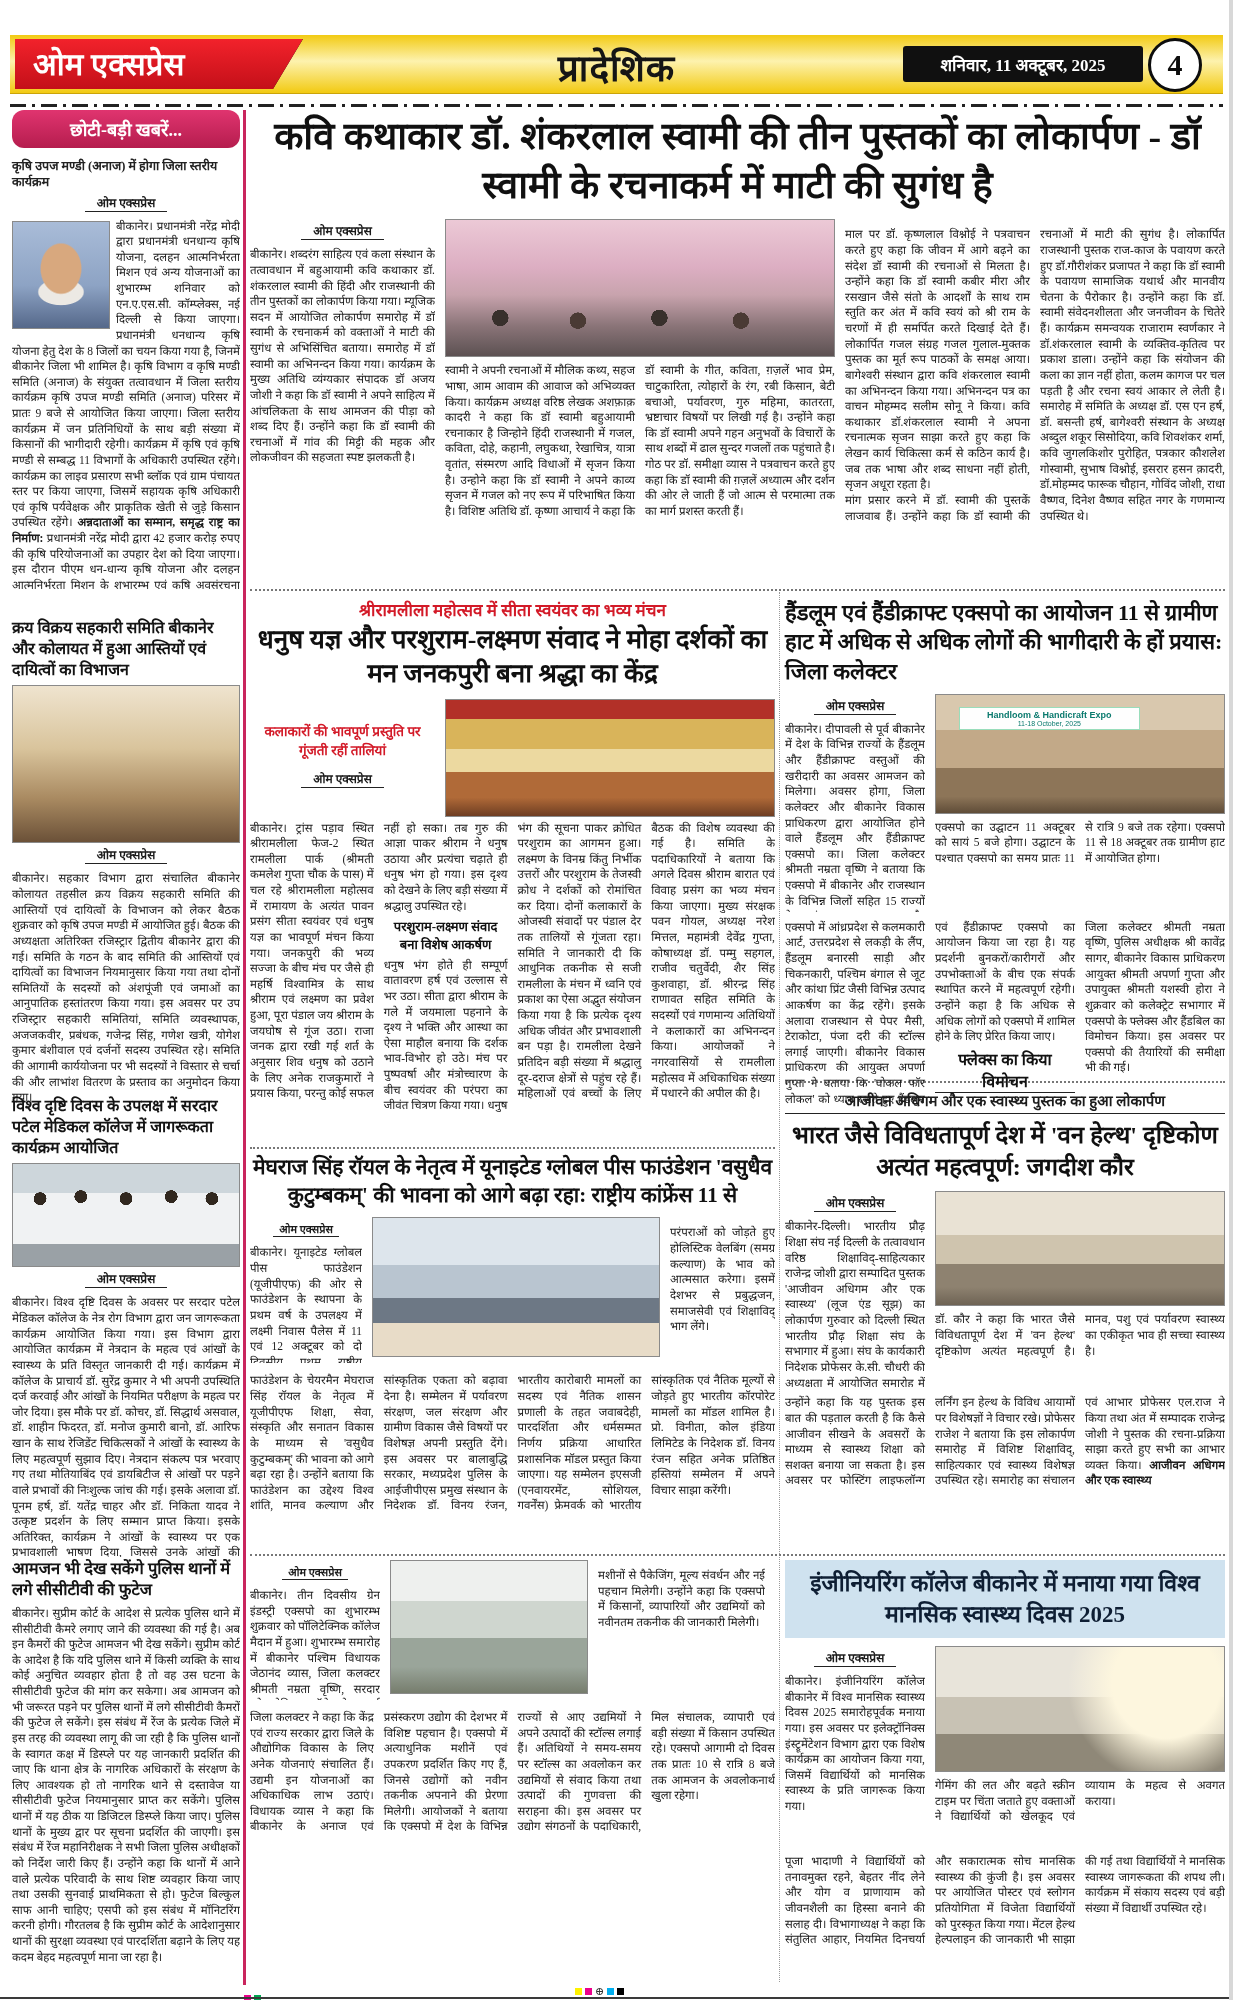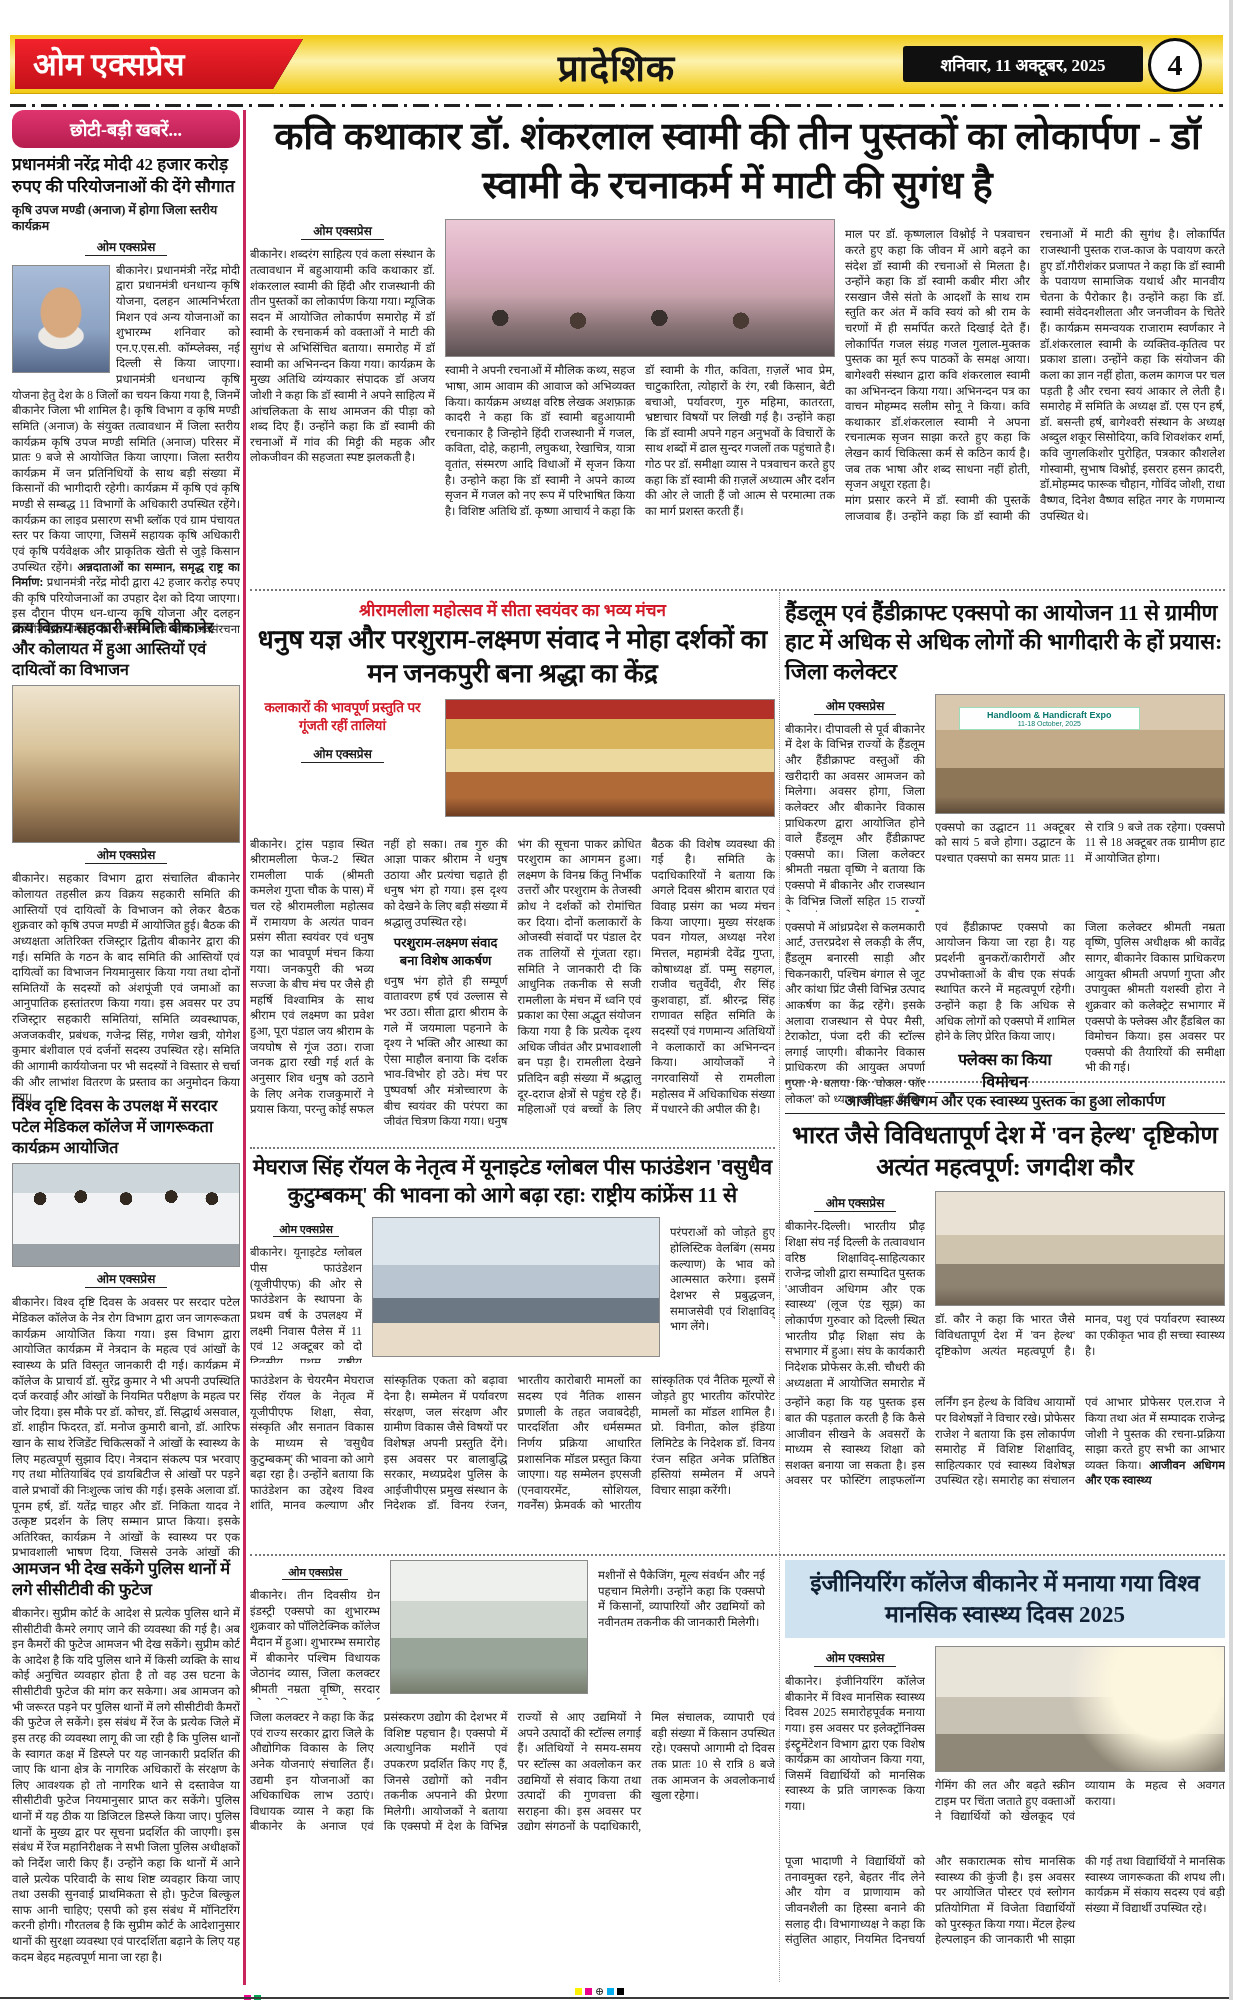--- a/index.html
+++ b/index.html
@@ -93,21 +93,20 @@
   <div class="abs vrule-dot" style="left:779px;top:592px;width:1px;height:1390px;"></div>
 
   <div class="abs dotline" style="left:250px;top:589px;width:975px;"></div>
   <div class="abs dotline" style="left:250px;top:1147px;width:525px;"></div>
   <div class="abs dotline" style="left:250px;top:1554px;width:975px;"></div>
   <div class="abs dotline" style="left:785px;top:1081px;width:440px;"></div>
 
   <div class="abs khabre-box" style="left:12px;top:110px;width:228px;height:38px;">छोटी-बड़ी खबरें...</div>
 
   <div class="abs" style="left:12px;top:154px;width:228px;">
-    <div class="lhead" style="font-size:17px;">प्रधानमंत्री नरेंद्र मोदी 42 हजार करोड़ रुपए की परियोजनाओं की देंगे सौगात</div>
     <div class="lsub" style="margin-top:4px;">कृषि उपज मण्डी (अनाज) में होगा जिला स्तरीय कार्यक्रम</div>
     <div class="byline-wrap"><span class="byline">ओम एक्सप्रेस</span></div>
     <div class="body-text clip" style="height:370px;">
       <div class="photo ph-modi" style="float:left;width:98px;height:108px;margin:2px 6px 3px 0;"></div>
       <span>बीकानेर। प्रधानमंत्री नरेंद्र मोदी द्वारा प्रधानमंत्री धनधान्य कृषि योजना, दलहन आत्मनिर्भरता मिशन एवं अन्य योजनाओं का शुभारम्भ शनिवार को एन.ए.एस.सी. कॉम्प्लेक्स, नई दिल्ली से किया जाएगा। प्रधानमंत्री धनधान्य कृषि योजना हेतु देश के 8 जिलों का चयन किया गया है, जिनमें बीकानेर जिला भी शामिल है। कृषि विभाग व कृषि मण्डी समिति (अनाज) के संयुक्त तत्वावधान में जिला स्तरीय कार्यक्रम कृषि उपज मण्डी समिति (अनाज) परिसर में प्रातः 9 बजे से आयोजित किया जाएगा। जिला स्तरीय कार्यक्रम में जन प्रतिनिधियों के साथ बड़ी संख्या में किसानों की भागीदारी रहेगी। कार्यक्रम में कृषि एवं कृषि मण्डी से सम्बद्ध 11 विभागों के अधिकारी उपस्थित रहेंगे। कार्यक्रम का लाइव प्रसारण सभी ब्लॉक एवं ग्राम पंचायत स्तर पर किया जाएगा, जिसमें सहायक कृषि अधिकारी एवं कृषि पर्यवेक्षक और प्राकृतिक खेती से जुड़े किसान उपस्थित रहेंगे।</span>
       <span class="bold-leadin">अन्नदाताओं का सम्मान, समृद्ध राष्ट्र का निर्माण:</span>
       <span>प्रधानमंत्री नरेंद्र मोदी द्वारा 42 हजार करोड़ रुपए की कृषि परियोजनाओं का उपहार देश को दिया जाएगा। इस दौरान पीएम धन-धान्य कृषि योजना और दलहन आत्मनिर्भरता मिशन के शुभारम्भ एवं कृषि अवसंरचना कोष, पशुपालन, मत्स्य पालन खाद्य प्रसंस्करण क्षेत्र 1100 अधिक परियोजनाओं का उद्घाटन और शिलान्यास भी किया जाएगा।</span>
     </div>
   </div>
 
@@ -144,28 +143,28 @@
       <div class="body-text clip cols-2" style="width:380px;height:356px;">
         <div>माल पर डॉ. कृष्णलाल विश्नोई ने पत्रवाचन करते हुए कहा कि जीवन में आगे बढ़ने का संदेश डॉ स्वामी की रचनाओं से मिलता है। उन्होंने कहा कि डॉ स्वामी कबीर मीरा और रसखान जैसे संतो के आदर्शों के साथ राम स्तुति कर अंत में कवि स्वयं को श्री राम के चरणों में ही समर्पित करते दिखाई देते हैं। लोकार्पित गजल संग्रह गजल गुलाल-मुक्तक पुस्तक का मूर्त रूप पाठकों के समक्ष आया। बागेश्वरी संस्थान द्वारा कवि शंकरलाल स्वामी का अभिनन्दन किया गया। अभिनन्दन पत्र का वाचन मोहम्मद सलीम सोनू ने किया। कवि कथाकार डॉ.शंकरलाल स्वामी ने अपना रचनात्मक सृजन साझा करते हुए कहा कि लेखन कार्य चिकित्सा कर्म से कठिन कार्य है। जब तक भाषा और शब्द साधना नहीं होती, सृजन अधूरा रहता है।</div>
         <div>मांग प्रसार करने में डॉ. स्वामी की पुस्तकें लाजवाब हैं। उन्होंने कहा कि डॉ स्वामी की रचनाओं में माटी की सुगंध है। लोकार्पित राजस्थानी पुस्तक राज-काज के पवायण करते हुए डॉ.गौरीशंकर प्रजापत ने कहा कि डॉ स्वामी के पवायण सामाजिक यथार्थ और मानवीय चेतना के पैरोकार है। उन्होंने कहा कि डॉ. स्वामी संवेदनशीलता और जनजीवन के चितेरे हैं। कार्यक्रम समन्वयक राजाराम स्वर्णकार ने डॉ.शंकरलाल स्वामी के व्यक्तिव-कृतित्व पर प्रकाश डाला। उन्होंने कहा कि संयोजन की कला का ज्ञान नहीं होता, कलम कागज पर चल पड़ती है और रचना स्वयं आकार ले लेती है। समारोह में समिति के अध्यक्ष डॉ. एस एन हर्ष, डॉ. बसन्ती हर्ष, बागेश्वरी संस्थान के अध्यक्ष अब्दुल शकूर सिसोदिया, कवि शिवशंकर शर्मा, कवि जुगलकिशोर पुरोहित, पत्रकार कौशलेश गोस्वामी, सुभाष विश्नोई, इसरार हसन क़ादरी, डॉ.मोहम्मद फारूक चौहान, गोविंद जोशी, राधा वैष्णव, दिनेश वैष्णव सहित नगर के गणमान्य उपस्थित थे।</div>
       </div>
     </div>
   </div>
 
   <div class="abs" style="left:250px;top:598px;width:525px;">
     <div class="mid-kicker">श्रीरामलीला महोत्सव में सीता स्वयंवर का भव्य मंचन</div>
     <div class="mid-head">धनुष यज्ञ और परशुराम-लक्ष्मण संवाद ने मोहा दर्शकों का मन जनकपुरी बना श्रद्धा का केंद्र</div>
-    <div class="row" style="gap:10px;">
+    <div class="row" style="gap:10px;align-items:center;">
       <div style="width:185px;">
         <div class="side-kicker">कलाकारों की भावपूर्ण प्रस्तुति पर गूंजती रहीं तालियां</div>
         <div class="byline-wrap" style="margin-top:8px;"><span class="byline">ओम एक्सप्रेस</span></div>
       </div>
       <div class="photo ph-stage" style="width:330px;height:118px;"></div>
     </div>
-    <div class="body-text clip cols-4" style="height:320px;margin-top:20px;">
+    <div class="body-text clip cols-4" style="height:320px;margin-top:4px;">
       <div>बीकानेर। ट्रांस पड़ाव स्थित श्रीरामलीला फेज-2 स्थित रामलीला पार्क (श्रीमती कमलेश गुप्ता चौक के पास) में चल रहे श्रीरामलीला महोत्सव में रामायण के अत्यंत पावन प्रसंग सीता स्वयंवर एवं धनुष यज्ञ का भावपूर्ण मंचन किया गया। जनकपुरी की भव्य सज्जा के बीच मंच पर जैसे ही महर्षि विश्वामित्र के साथ श्रीराम एवं लक्ष्मण का प्रवेश हुआ, पूरा पंडाल जय श्रीराम के जयघोष से गूंज उठा। राजा जनक द्वारा रखी गई शर्त के अनुसार शिव धनुष को उठाने के लिए अनेक राजकुमारों ने प्रयास किया, परन्तु कोई सफल नहीं हो सका। तब गुरु की आज्ञा पाकर श्रीराम ने धनुष उठाया और प्रत्यंचा चढ़ाते ही धनुष भंग हो गया। इस दृश्य को देखने के लिए बड़ी संख्या में श्रद्धालु उपस्थित रहे।</div>
       <div class="inline-subhead">परशुराम-लक्ष्मण संवाद बना विशेष आकर्षण</div>
       <div>धनुष भंग होते ही सम्पूर्ण वातावरण हर्ष एवं उल्लास से भर उठा। सीता द्वारा श्रीराम के गले में जयमाला पहनाने के दृश्य ने भक्ति और आस्था का ऐसा माहौल बनाया कि दर्शक भाव-विभोर हो उठे। मंच पर पुष्पवर्षा और मंत्रोच्चारण के बीच स्वयंवर की परंपरा का जीवंत चित्रण किया गया। धनुष भंग की सूचना पाकर क्रोधित परशुराम का आगमन हुआ। लक्ष्मण के विनम्र किंतु निर्भीक उत्तरों और परशुराम के तेजस्वी क्रोध ने दर्शकों को रोमांचित कर दिया। दोनों कलाकारों के ओजस्वी संवादों पर पंडाल देर तक तालियों से गूंजता रहा। समिति ने जानकारी दी कि आधुनिक तकनीक से सजी रामलीला के मंचन में ध्वनि एवं प्रकाश का ऐसा अद्भुत संयोजन किया गया है कि प्रत्येक दृश्य अधिक जीवंत और प्रभावशाली बन पड़ा है। रामलीला देखने प्रतिदिन बड़ी संख्या में श्रद्धालु दूर-दराज क्षेत्रों से पहुंच रहे हैं। महिलाओं एवं बच्चों के लिए बैठक की विशेष व्यवस्था की गई है। समिति के पदाधिकारियों ने बताया कि अगले दिवस श्रीराम बारात एवं विवाह प्रसंग का भव्य मंचन किया जाएगा। मुख्य संरक्षक पवन गोयल, अध्यक्ष नरेश मित्तल, महामंत्री देवेंद्र गुप्ता, कोषाध्यक्ष डॉ. पम्मु सहगल, राजीव चतुर्वेदी, शैर सिंह कुशवाहा, डॉ. श्रीरन्द्र सिंह राणावत सहित समिति के सदस्यों एवं गणमान्य अतिथियों ने कलाकारों का अभिनन्दन किया। आयोजकों ने नगरवासियों से रामलीला महोत्सव में अधिकाधिक संख्या में पधारने की अपील की है।</div>
     </div>
   </div>
 
   <div class="abs" style="left:250px;top:1154px;width:525px;">
     <div class="sec-head">मेघराज सिंह रॉयल के नेतृत्व में यूनाइटेड ग्लोबल पीस फाउंडेशन 'वसुधैव कुटुम्बकम्' की भावना को आगे बढ़ा रहा: राष्ट्रीय कांफ्रेंस 11 से</div>
     <div class="row" style="gap:10px;">
       <div style="width:112px;">

